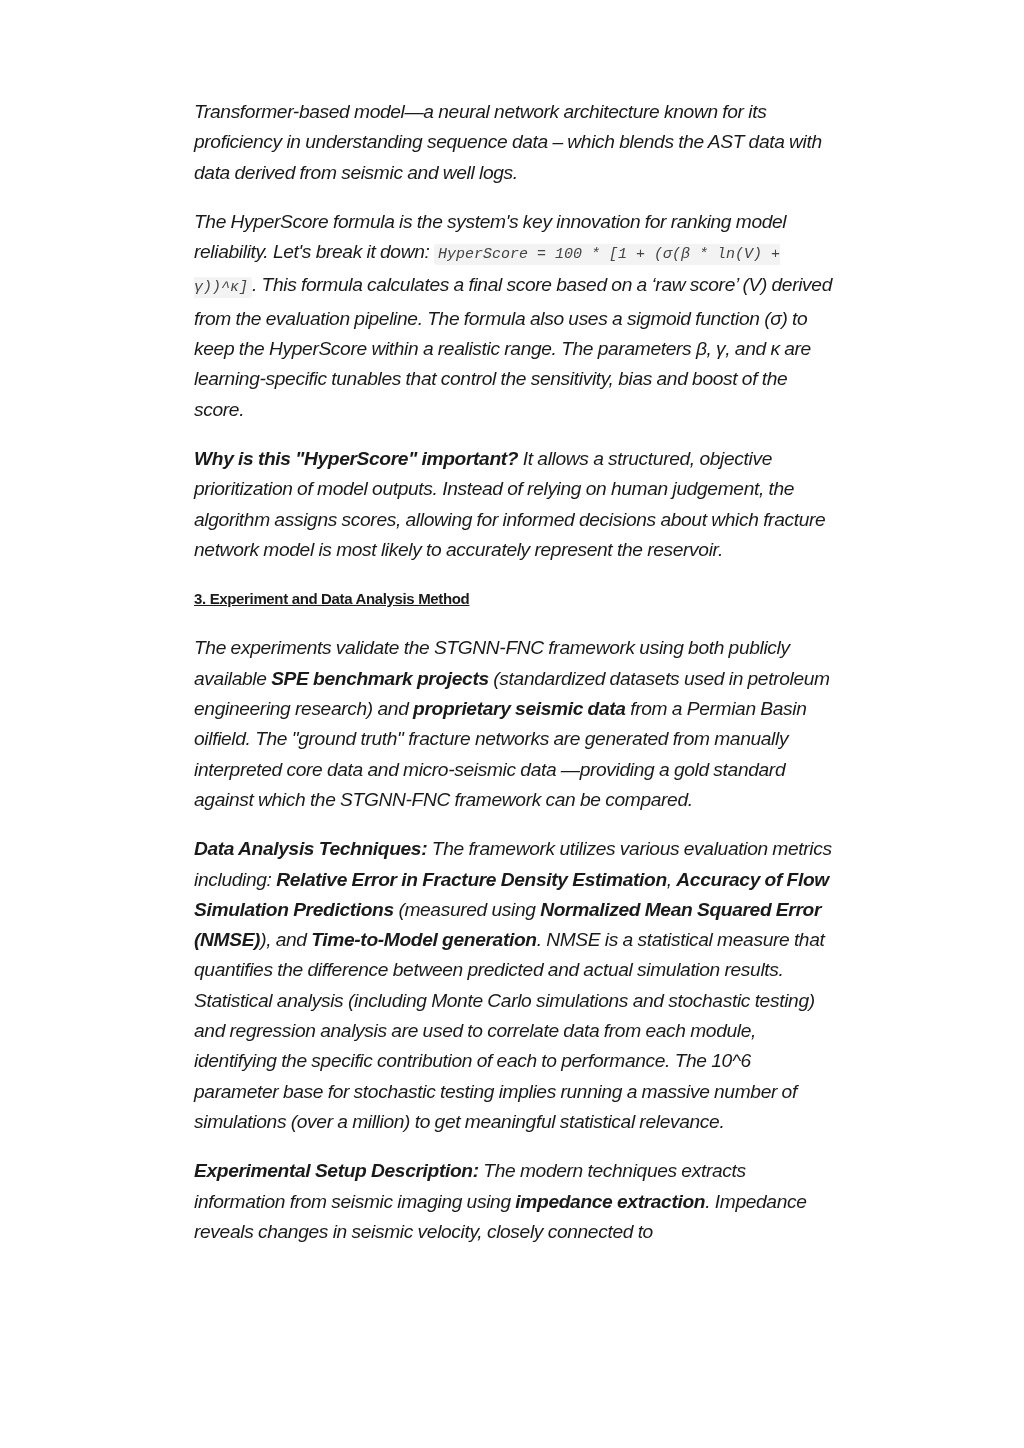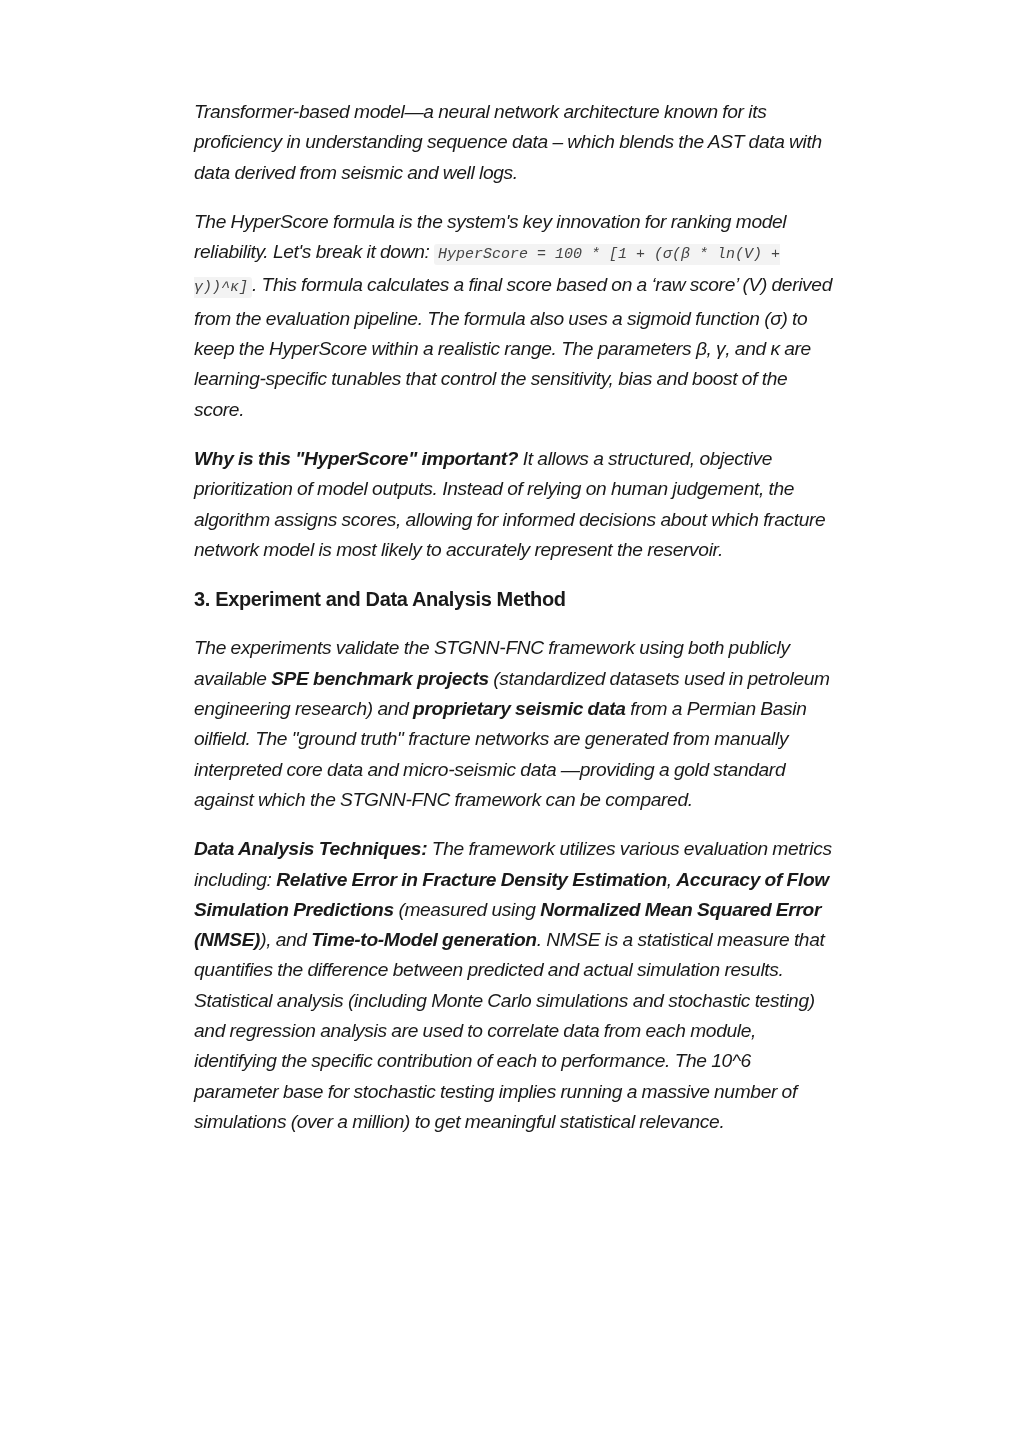--- a/index.html
+++ b/index.html
@@ -24,24 +24,25 @@
       color: #1a1a1a;
     }
     .page p {
       margin: 0 0 19px 0;
       letter-spacing: -0.35px;
       word-spacing: -0.4px;
       font-style: italic;
     }
     .page h3 {
       margin: 0 0 19px 0;
-      font-size: 20px;
+      font-size: 15px;
       font-weight: bold;
       line-height: 30.3px;
       letter-spacing: -0.35px;
+      text-decoration: underline;
     }
     b { font-weight: bold; }
     code {
       font-family: "Liberation Mono", "DejaVu Sans Mono", monospace;
       font-size: 15px;
       background: #f3f3f3;
       color: #444444;
       padding: 2px 4px;
       border-radius: 3px;
       letter-spacing: 0;
@@ -58,14 +59,15 @@
   <p><span>The HyperScore formula is the system's key innovation for ranking model reliability. Let's break it down: </span><code>HyperScore = 100 * [1 + (σ(β * ln(V) + γ))^κ]</code><span>. This formula calculates a final score based on a ‘raw score’ (V) derived from the evaluation pipeline. The formula also uses a sigmoid function (σ) to keep the HyperScore within a realistic range. The parameters β, γ, and κ are learning-specific tunables that control the sensitivity, bias and boost of the score.</span></p>
 
   <p><b>Why is this "HyperScore" important?</b><span> It allows a structured, objective prioritization of model outputs. Instead of relying on human judgement, the algorithm assigns scores, allowing for informed decisions about which fracture network model is most likely to accurately represent the reservoir.</span></p>
 
   <h3>3. Experiment and Data Analysis Method</h3>
 
   <p><span>The experiments validate the STGNN-FNC framework using both publicly available </span><b>SPE benchmark projects</b><span> (standardized datasets used in petroleum engineering research) and </span><b>proprietary seismic data</b><span> from a Permian Basin oilfield. The "ground truth" fracture networks are generated from manually interpreted core data and micro-seismic data —providing a gold standard against which the STGNN-FNC framework can be compared.</span></p>
 
   <p><b>Data Analysis Techniques:</b><span> The framework utilizes various evaluation metrics including: </span><b>Relative Error in Fracture Density Estimation</b><span>, </span><b>Accuracy of Flow Simulation Predictions</b><span> (measured using </span><b>Normalized Mean Squared Error (NMSE)</b><span>), and </span><b>Time-to-Model generation</b><span>. NMSE is a statistical measure that quantifies the difference between predicted and actual simulation results. Statistical analysis (including Monte Carlo simulations and stochastic testing) and regression analysis are used to correlate data from each module, identifying the specific contribution of each to performance. The 10^6 parameter base for stochastic testing implies running a massive number of simulations (over a million) to get meaningful statistical relevance.</span></p>
 
+  <p><b>Experimental Setup Description:</b><span> The modern techniques extracts information from seismic imaging using </span><b>impedance extraction</b><span>. Impedance reveals changes in seismic velocity, closely connected to</span></p>
 
 </div>
 
 </body></html>

